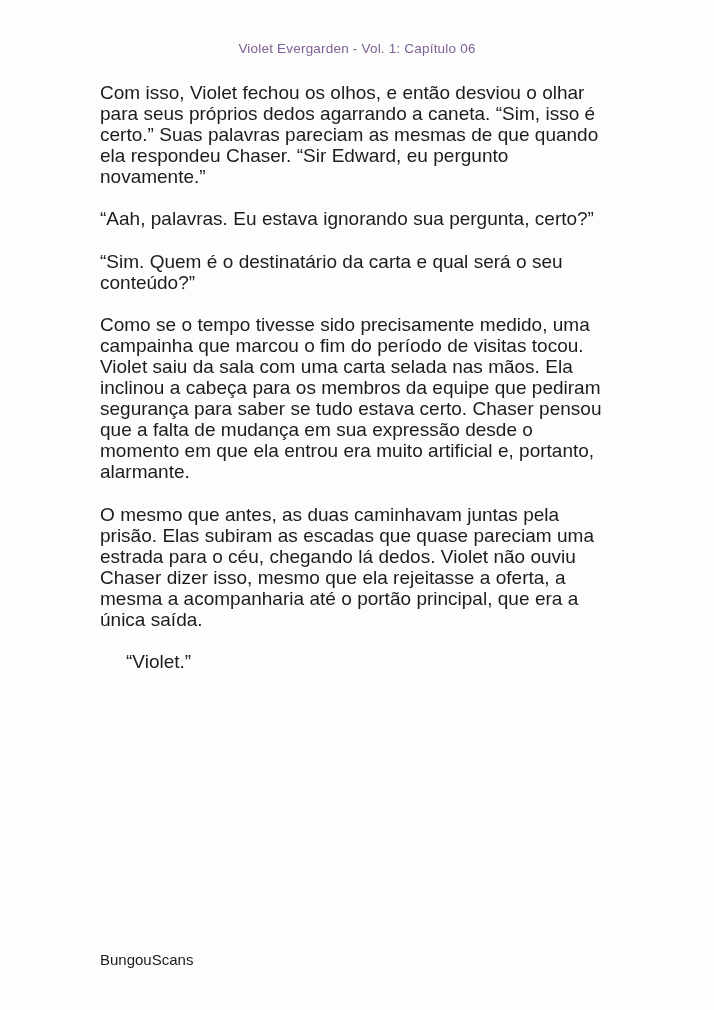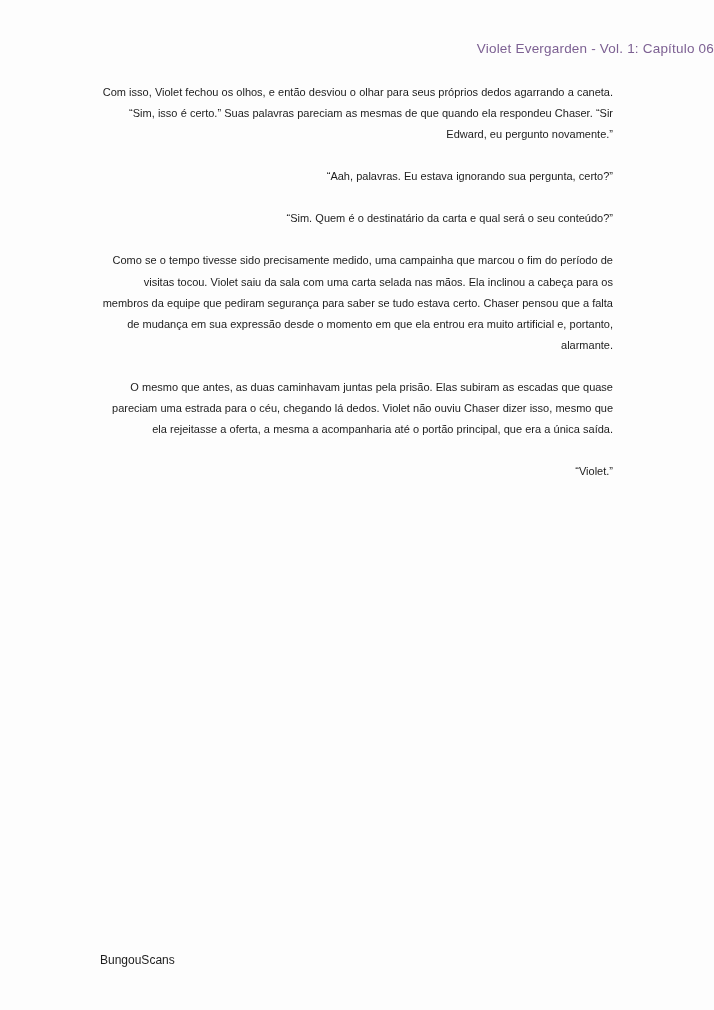--- a/index.html
+++ b/index.html
@@ -22,54 +22,55 @@
     height: 1010px;
     background: #fdfdfd;
     box-sizing: border-box;
   }
 
   .page-header {
     position: absolute;
     top: 41px;
     left: 0;
     width: 714px;
-    text-align: right;
+    text-align: center;
     font-size: 13.5px;
     letter-spacing: 0.2px;
     color: #7d6193;
     font-family: "Liberation Sans", sans-serif;
     white-space: nowrap;
   }
 
   .content {
     position: absolute;
     top: 82px;
     left: 100px;
     width: 513px;
   }
 
   .content p {
     margin: 0 0 21px 0;
-    font-size: 11px;
+    font-size: 19px;
     line-height: 21.1px;
     color: #1c1c1c;
-    text-align: right;
+    text-align: left;
     font-family: "Liberation Sans", sans-serif;
     word-spacing: 0.1px;
   }
 
   .content p:last-child {
     margin-bottom: 0;
+    margin-left: 26px;
   }
 
   .page-footer {
     position: absolute;
     left: 100px;
     top: 951px;
-    font-size: 12px;
+    font-size: 15px;
     line-height: 18px;
     color: #1c1c1c;
     font-family: "Liberation Sans", sans-serif;
     white-space: nowrap;
   }
 </style>
 </head>
 <body>
 
 <div class="page">

